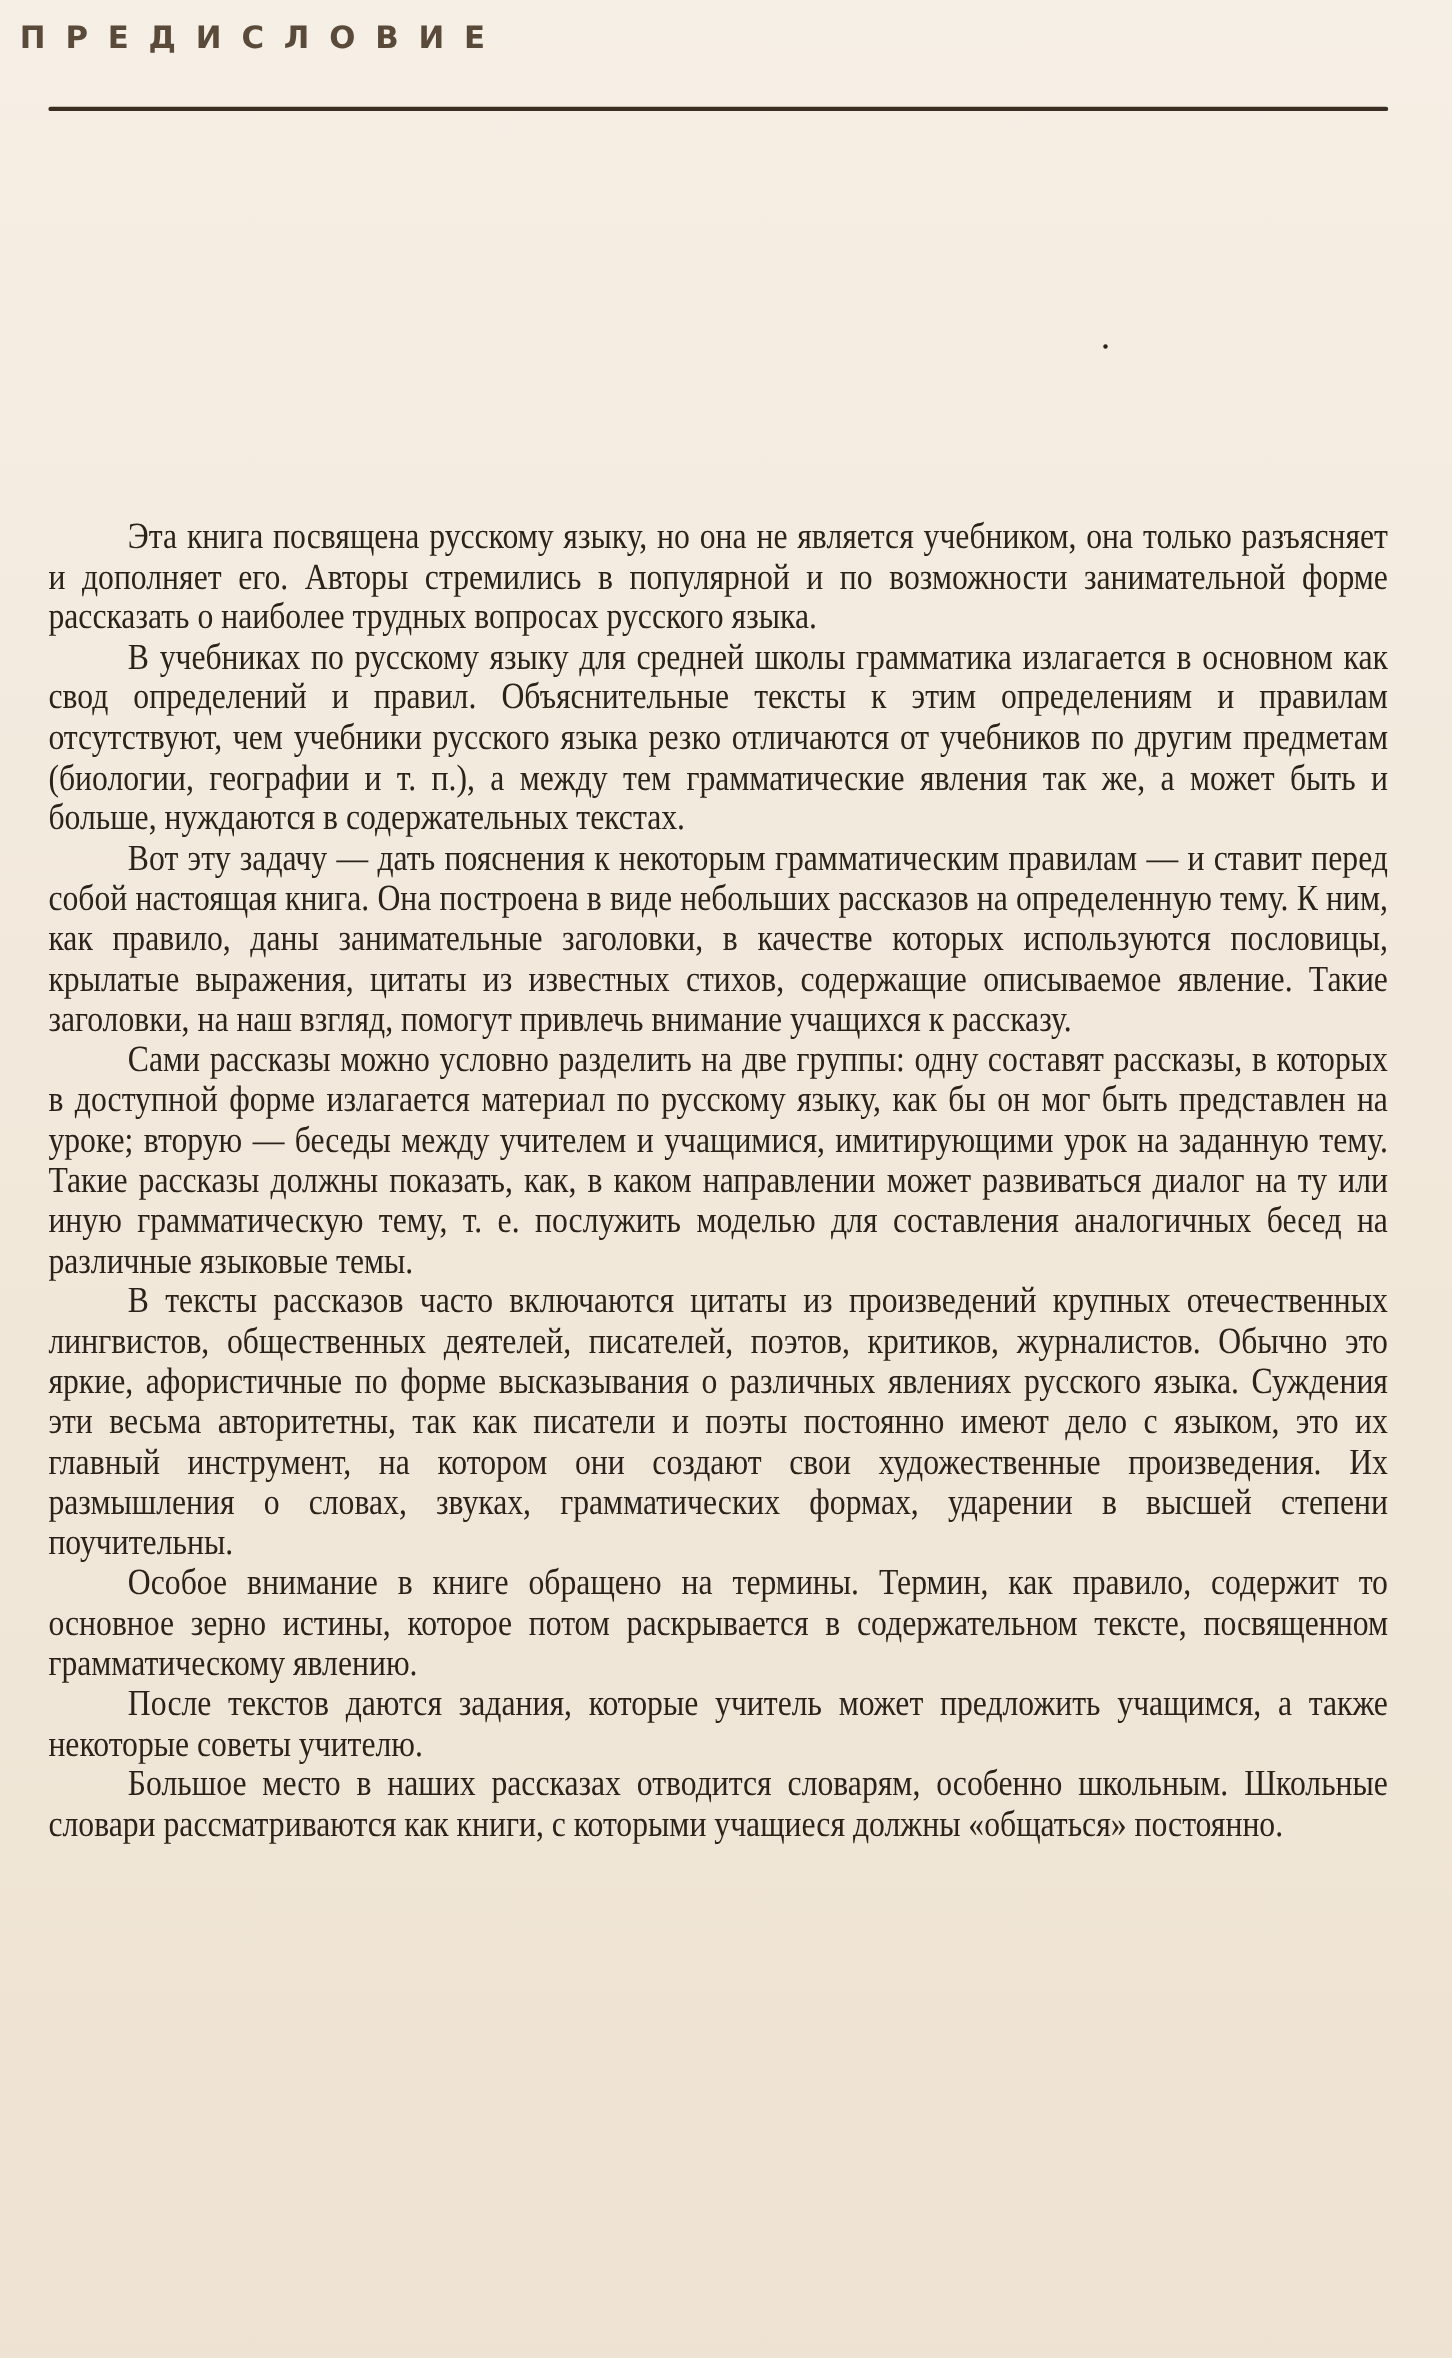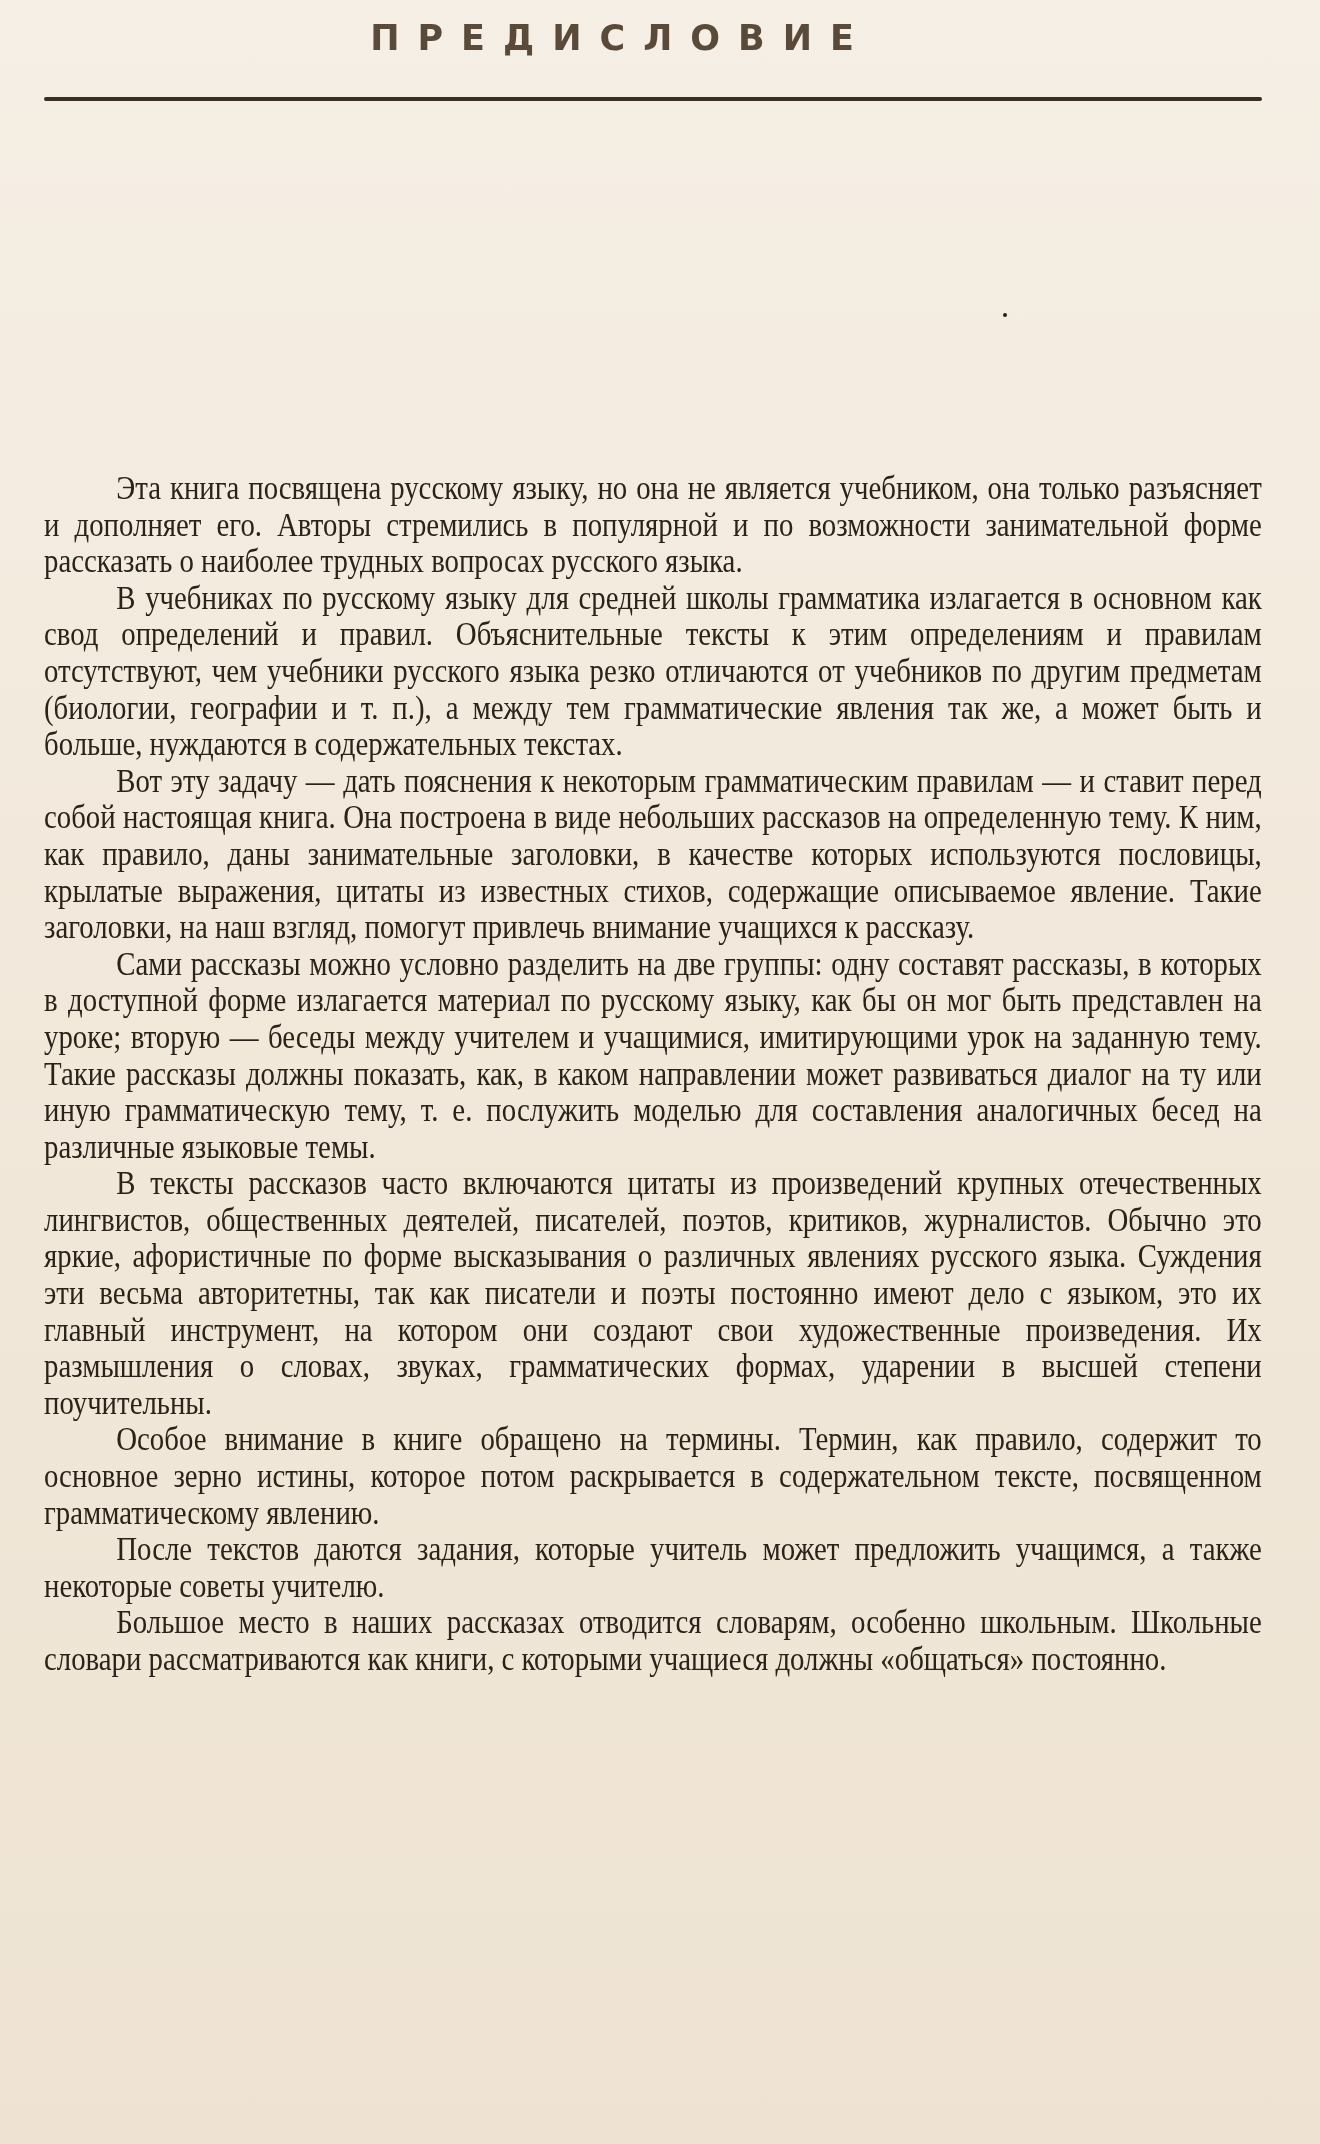--- a/index.html
+++ b/index.html
@@ -13,24 +13,24 @@
     background-image: linear-gradient(180deg, #f6efe5 0%, #f2e9dc 40%, #eee3d2 100%);
     position: relative;
     overflow: hidden;
     color: #2a2119;
   }
   .page-title {
     position: absolute;
     top: 18px;
     left: 0;
     width: 1224px;
-    text-align: center;
+    text-align: left;
     font-family: "DejaVu Sans", sans-serif;
     font-weight: bold;
-    font-size: 35px;
+    font-size: 28px;
     letter-spacing: 18px;
     color: #5a4a3a;
     padding-left: 18px;
     box-sizing: border-box;
   }
   .title-rule {
     position: absolute;
     top: 97px;
     left: 44px;
     width: 1218px;

